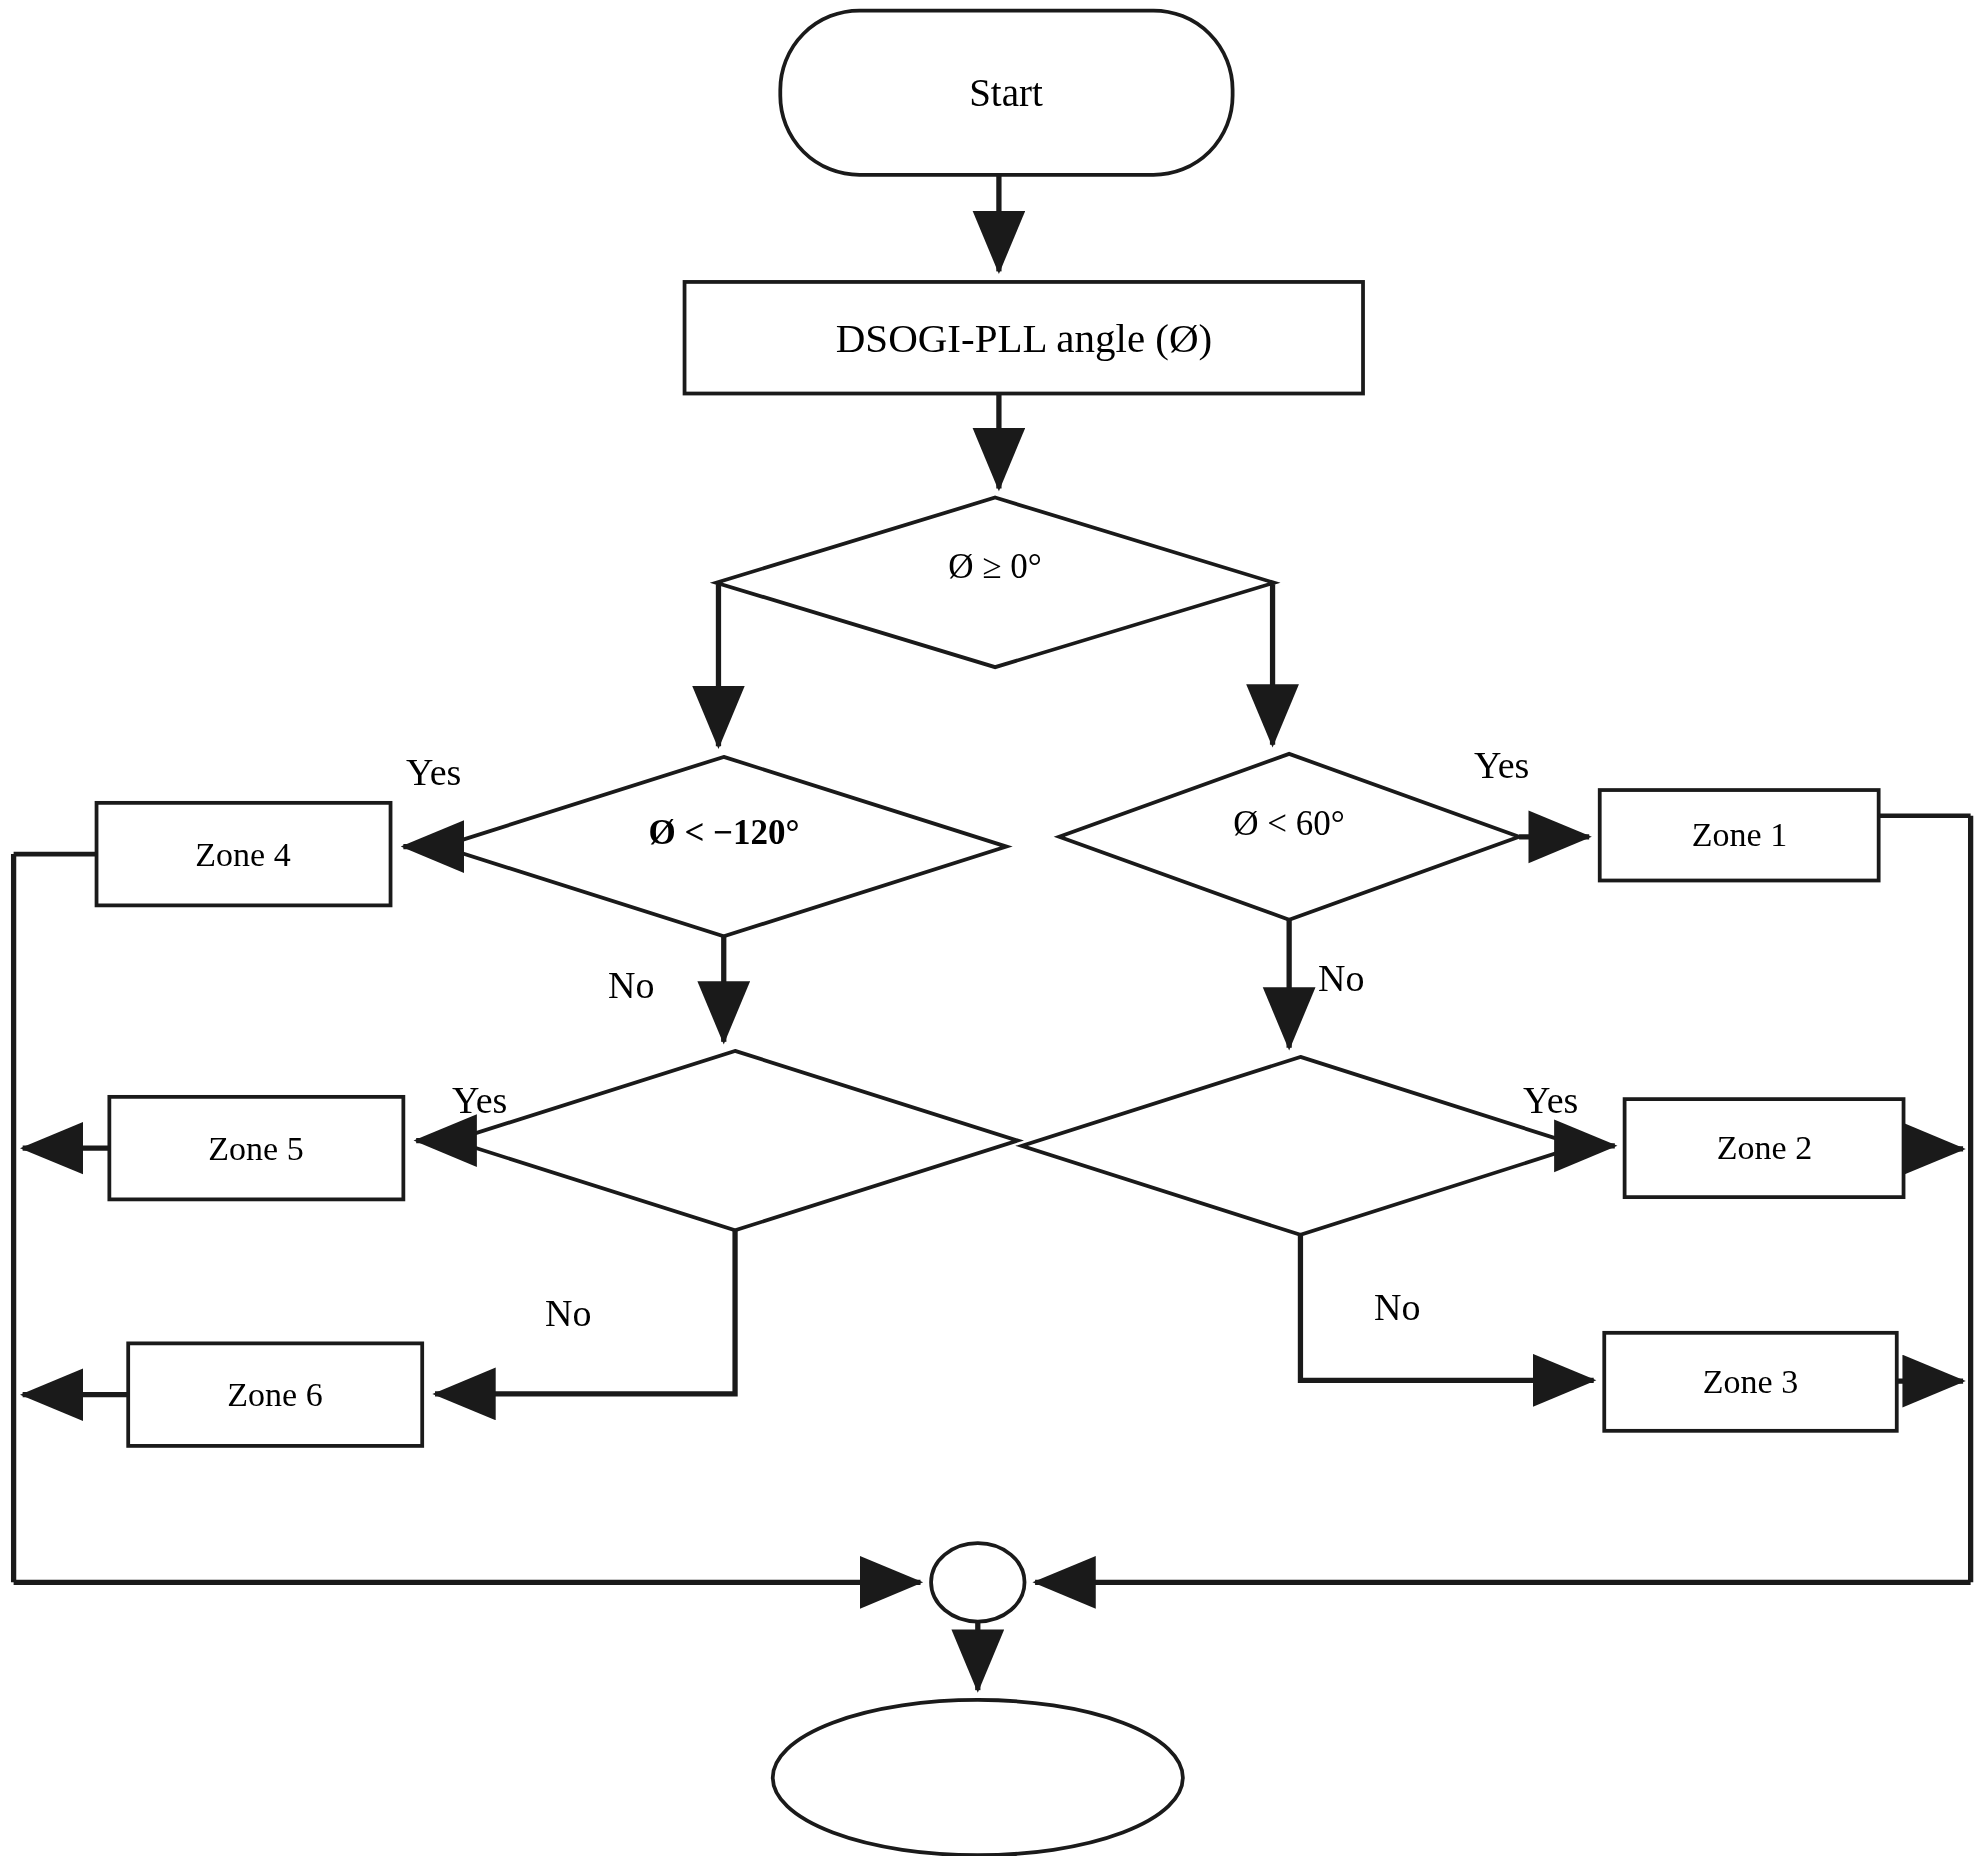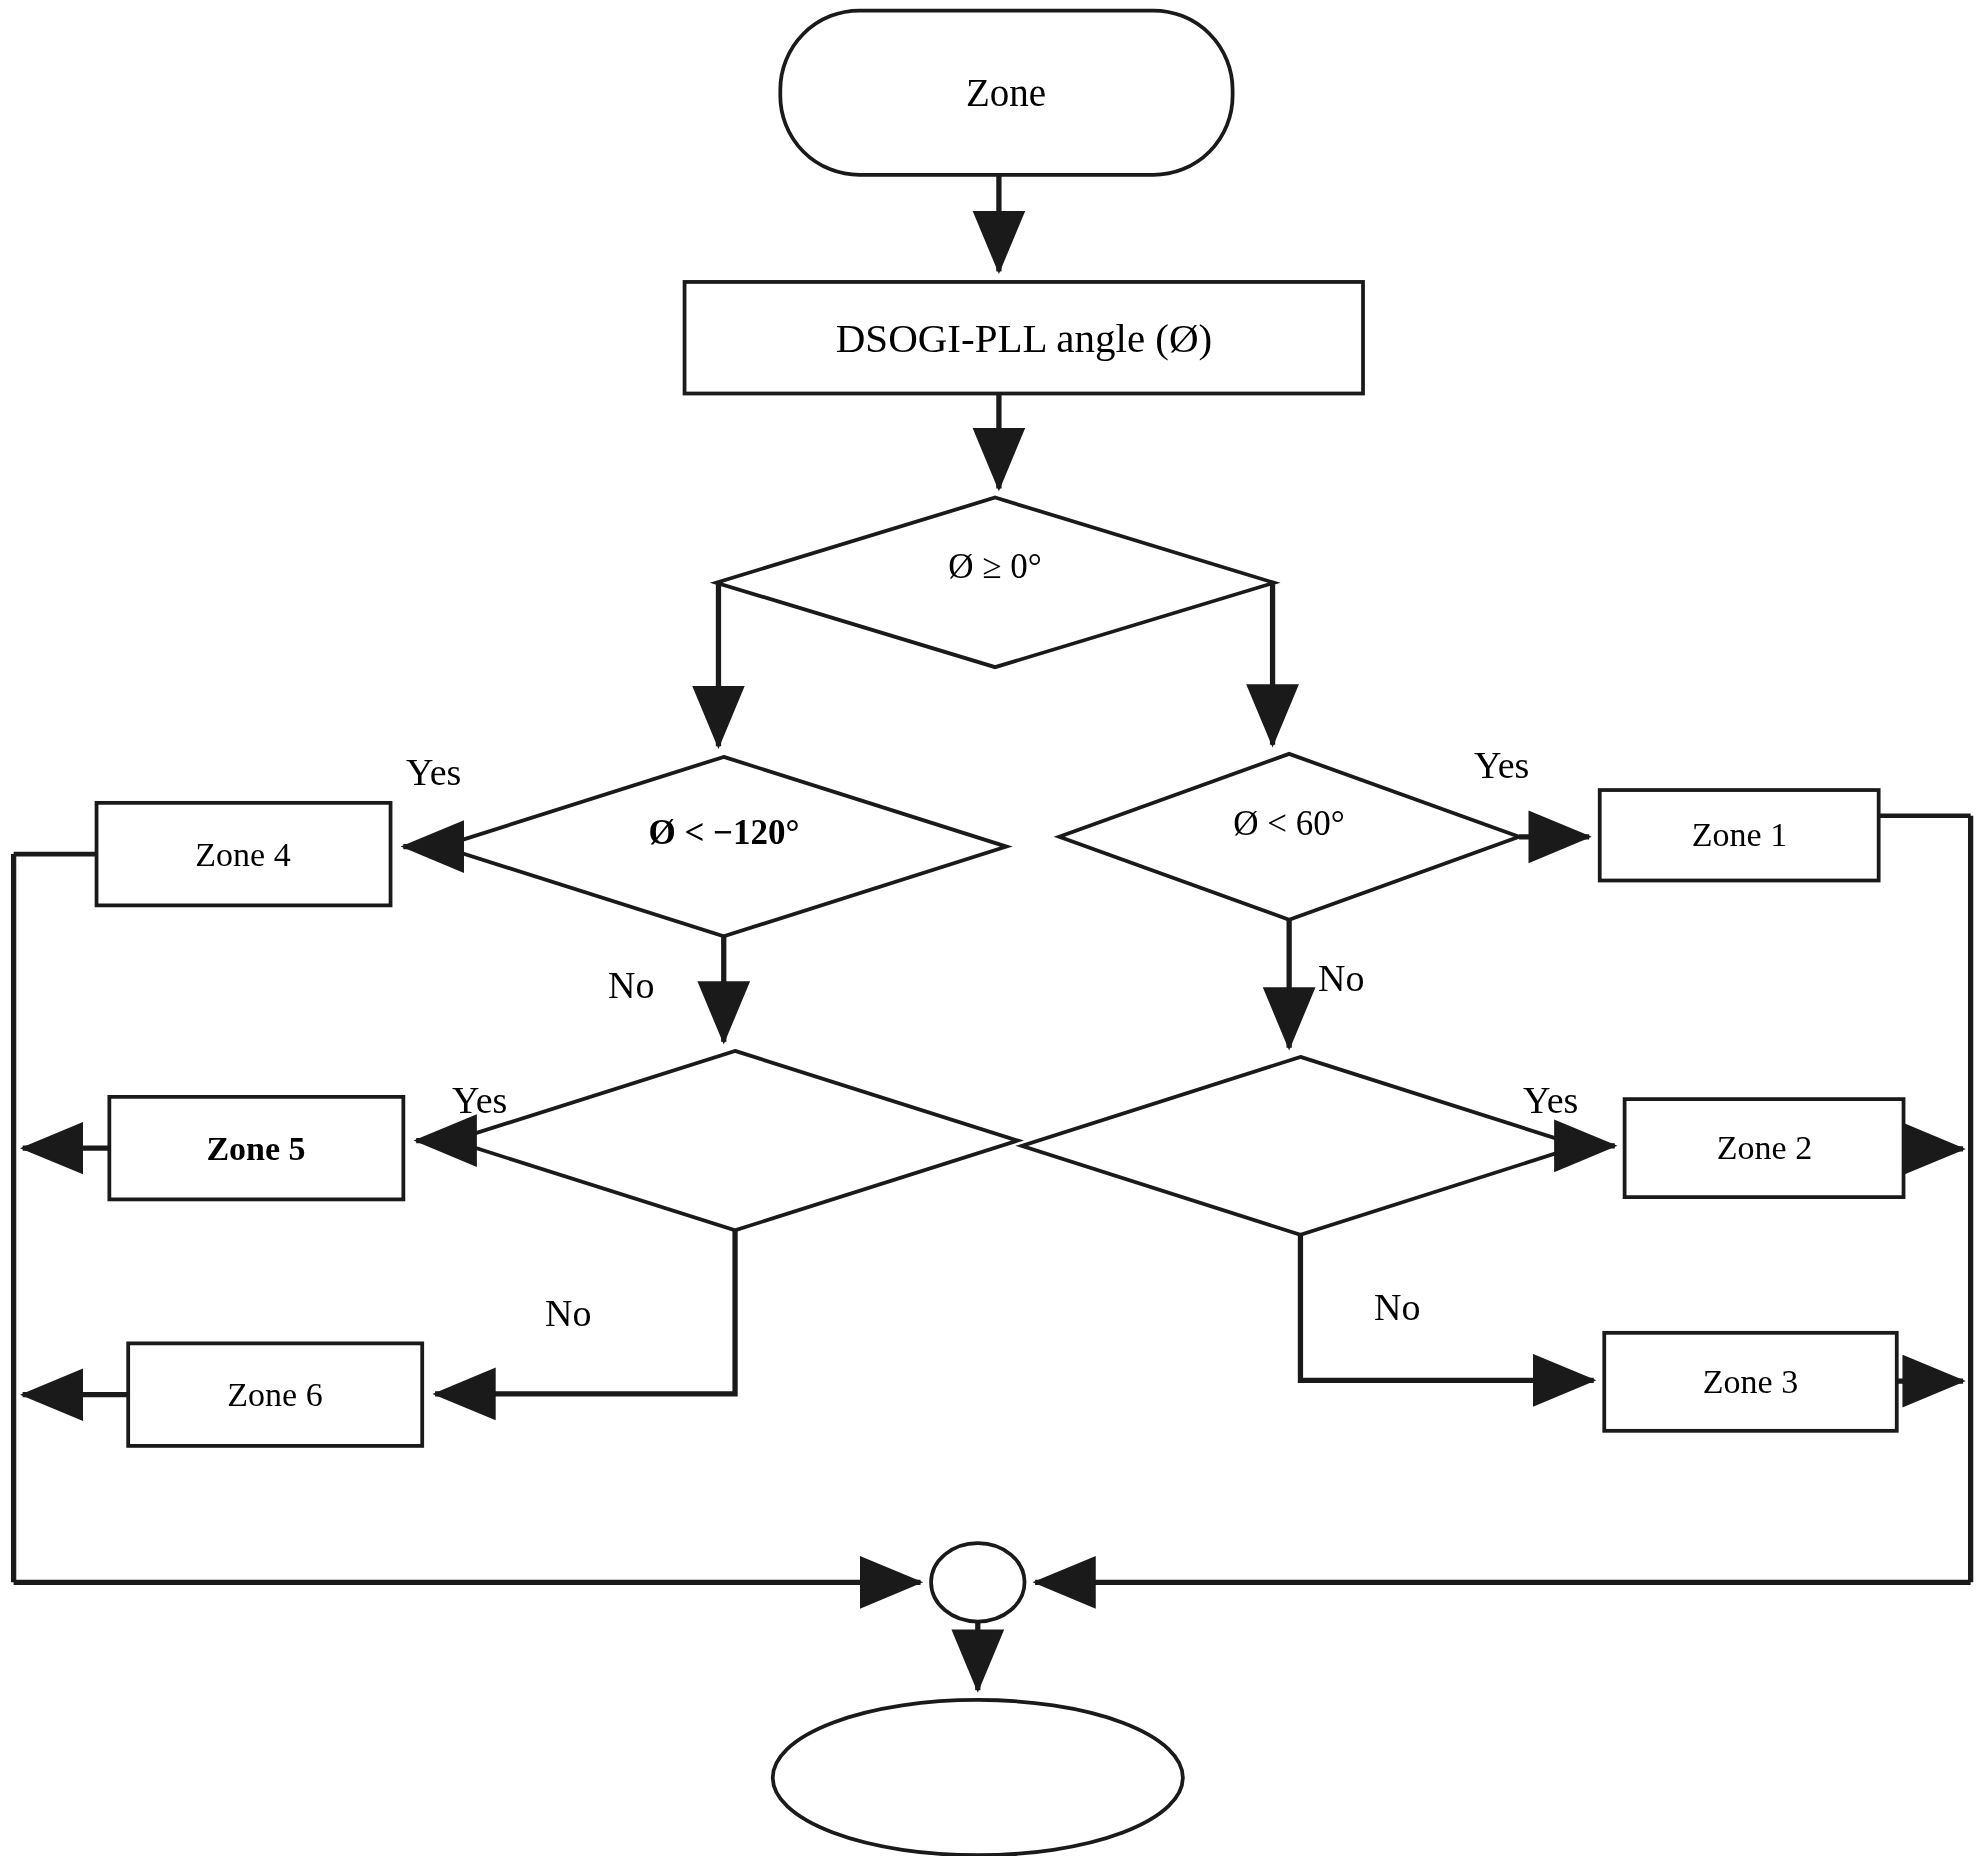--- a/index.html
+++ b/index.html
@@ -120,34 +120,34 @@
       <path d="M2492,1082 L2614,1082" stroke="#1a1a1a" stroke-width="6"></path>
       <path d="M2525,1524 L2604,1524" stroke="#1a1a1a" stroke-width="7" marker-end="url(#arrow)"></path>
       <path d="M2516,1832 L2604,1832" stroke="#1a1a1a" stroke-width="7" marker-end="url(#arrow)"></path>
       <path d="M2614,1082 L2614,2099" stroke="#1a1a1a" stroke-width="7"></path>
       <path d="M2614,2099 L1373,2099" stroke="#1a1a1a" stroke-width="7" marker-end="url(#arrow)"></path>
 
       <path d="M1297,2151 L1297,2242" stroke="#1a1a1a" stroke-width="7" marker-end="url(#arrow)"></path>
     </g>
   </svg>
 
-  <div class="node-label t-terminal" style="left:780px; top:10.6px; width:452px; height:164px;">Zone</div>
+  <div class="node-label t-terminal" style="left:780px; top:10.6px; width:452px; height:164px;">Start</div>
 
   <div class="node-label t-process" style="left:685px; top:282px; width:678px; height:112px;">DSOGI-PLL angle (Ø)</div>
 
   <div class="node-label t-decision" style="left:829px; top:544px; width:332px; height:45px;">Ø ≥ 0°</div>
 
   <div class="node-label t-decision" style="left:558px; top:810px; width:332px; height:45px;font-weight:bold;">Ø &lt; −120°</div>
 
 
   <div class="node-label t-decision" style="left:1123px; top:801px; width:332px; height:45px;">Ø &lt; 60°</div>
 
 
   <div class="node-label t-zone" style="left:96px; top:803px; width:294px; height:103px;">Zone 4</div>
-  <div class="node-label t-zone" style="left:109px; top:1097px; width:294px; height:103px;font-weight:bold;">Zone 5</div>
+  <div class="node-label t-zone" style="left:109px; top:1097px; width:294px; height:103px;">Zone 5</div>
   <div class="node-label t-zone" style="left:128px; top:1343px; width:294px; height:103px;">Zone 6</div>
 
   <div class="node-label t-zone" style="left:1600px; top:790px; width:279px; height:90px;">Zone 1</div>
   <div class="node-label t-zone" style="left:1625px; top:1099px; width:279px; height:98px;">Zone 2</div>
   <div class="node-label t-zone" style="left:1604px; top:1333px; width:293px; height:98px;">Zone 3</div>
 
 
   <div class="edge-label" style="left:406px; top:750px;">Yes</div>
 
   <div class="edge-label" style="left:608px; top:963px;">No</div>

